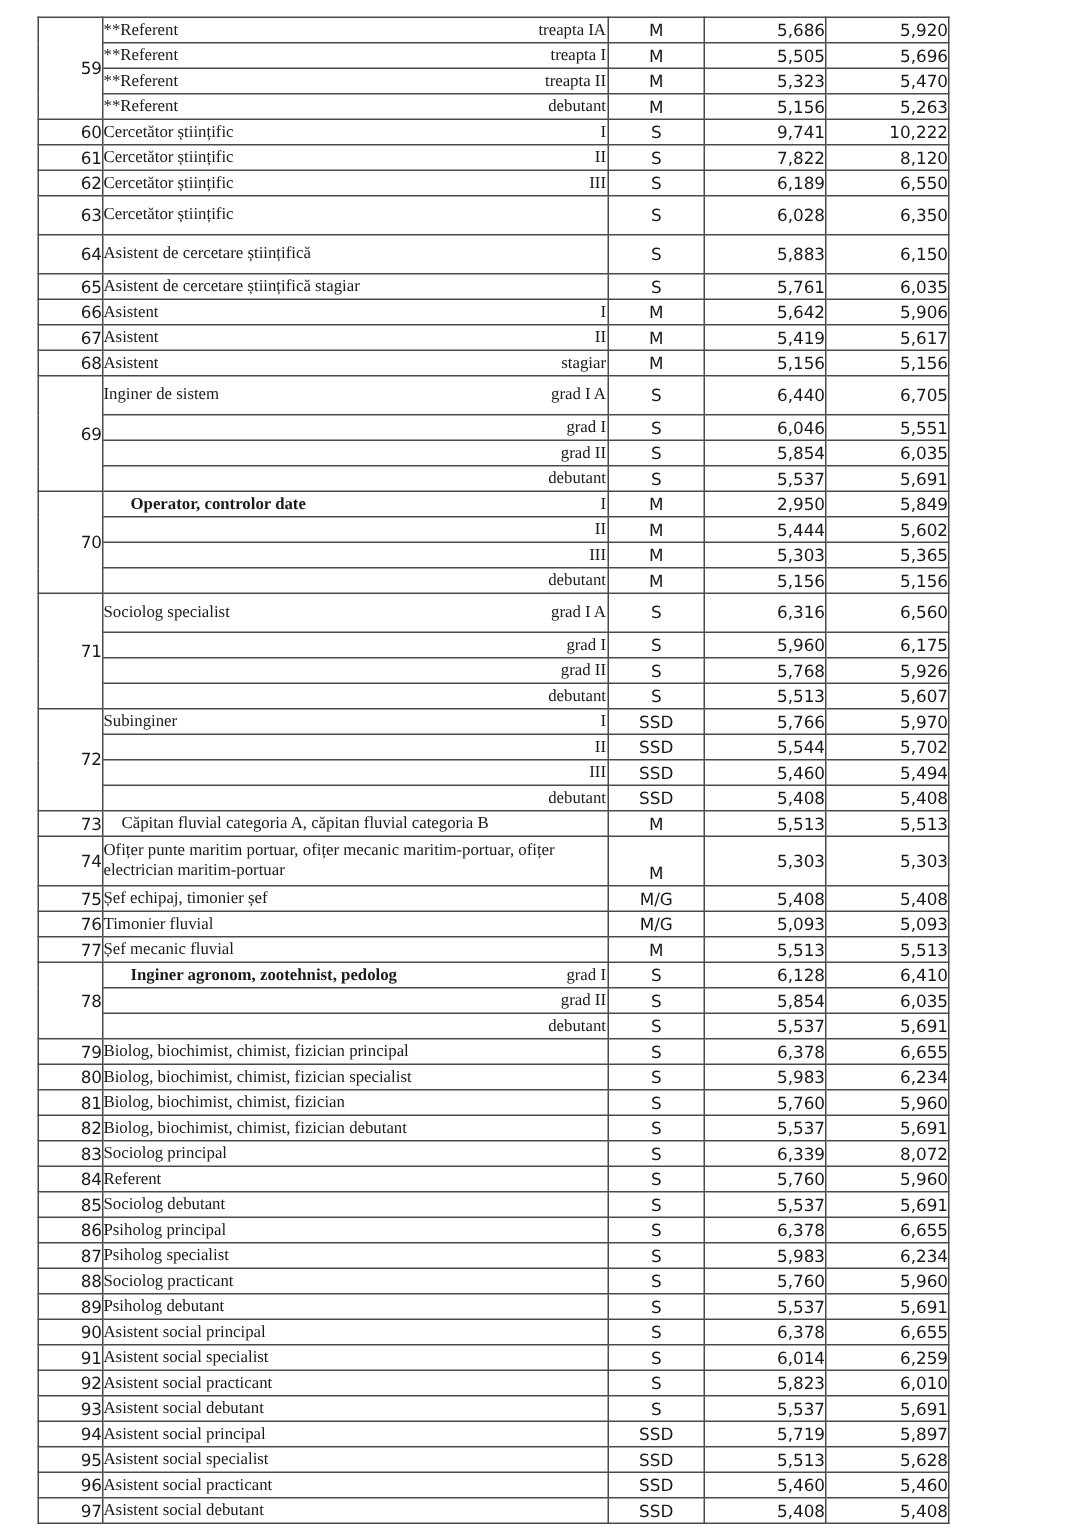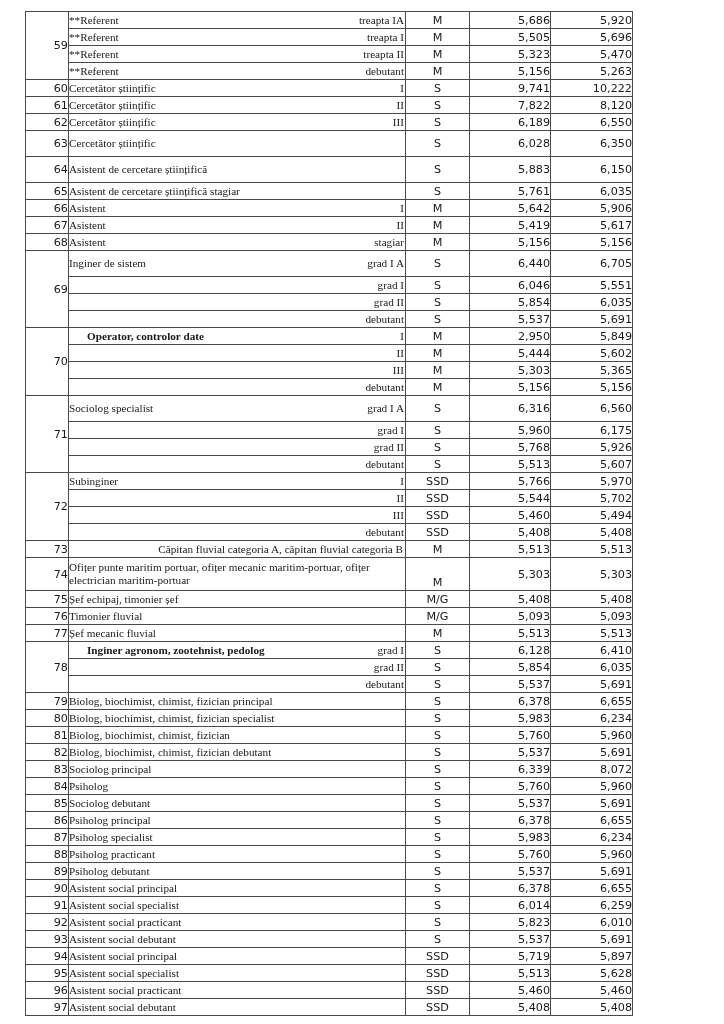--- a/index.html
+++ b/index.html
@@ -61,21 +61,21 @@
     padding: 1px 2px 1px 4px;
   }
   td.fn .flexrow {
     display: flex;
     align-items: flex-start;
     justify-content: space-between;
     width: 100%;
   }
   td.fn .nm { white-space: nowrap; }
   td.fn .lv { white-space: nowrap; padding-right: 1px; }
-  td.fn.center { text-align: right; padding-left: 0; padding-right: 2px; margin-top: 12px; }
+  td.fn.center { text-align: left; padding-left: 12px; padding-right: 2px; margin-top: 12px; }
   td.fn.center .nm { white-space: normal; }
   td.fn.indent2 .nm { padding-left: 18px; font-weight: bold; }
   td.fn .two { white-space: normal; }
 
   
   td.lvl {
     text-align: center;
     font-family: "DejaVu Sans", sans-serif;
     font-size: 10.6px;
     padding: 1px 0;
@@ -582,21 +582,21 @@
               </div>
             </td>
             <td class="lvl">S</td>
             <td class="val">6,339</td>
             <td class="val">8,072</td>
           </tr>
           <tr class="r-short">
             <td class="nr mid">84</td>
             <td class="fn">
               <div class="flexrow">
-                <span class="nm">Psiholog</span>
+                <span class="nm">Referent</span>
                 <span class="lv"></span>
               </div>
             </td>
             <td class="lvl">S</td>
             <td class="val">5,760</td>
             <td class="val">5,960</td>
           </tr>
           <tr class="r-short">
             <td class="nr mid">85</td>
             <td class="fn">
@@ -630,21 +630,21 @@
               </div>
             </td>
             <td class="lvl">S</td>
             <td class="val">5,983</td>
             <td class="val">6,234</td>
           </tr>
           <tr class="r-short">
             <td class="nr mid">88</td>
             <td class="fn">
               <div class="flexrow">
-                <span class="nm">Psiholog practicant</span>
+                <span class="nm">Sociolog practicant</span>
                 <span class="lv"></span>
               </div>
             </td>
             <td class="lvl">S</td>
             <td class="val">5,760</td>
             <td class="val">5,960</td>
           </tr>
           <tr class="r-short">
             <td class="nr mid">89</td>
             <td class="fn">

